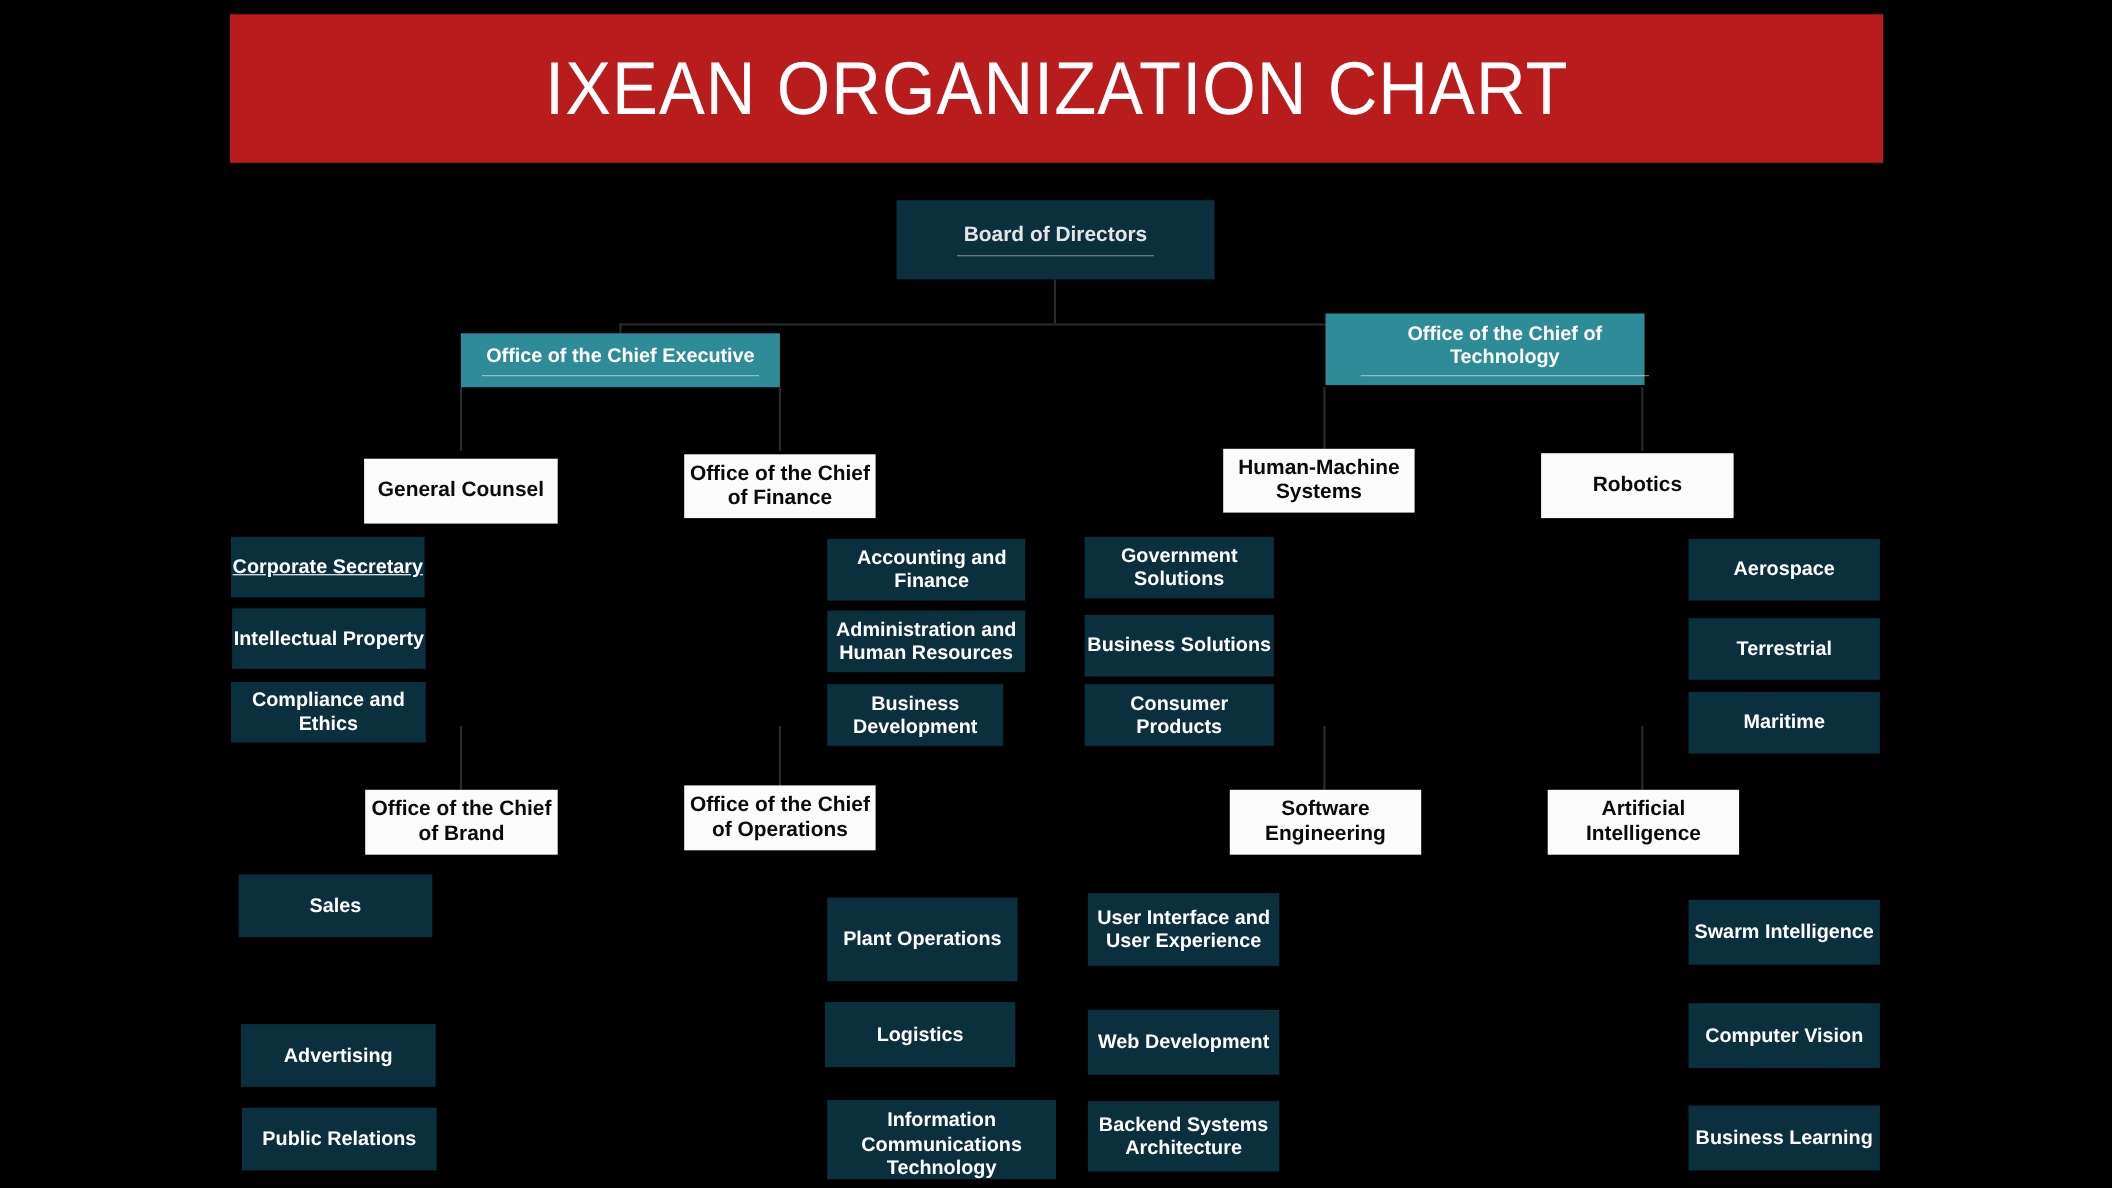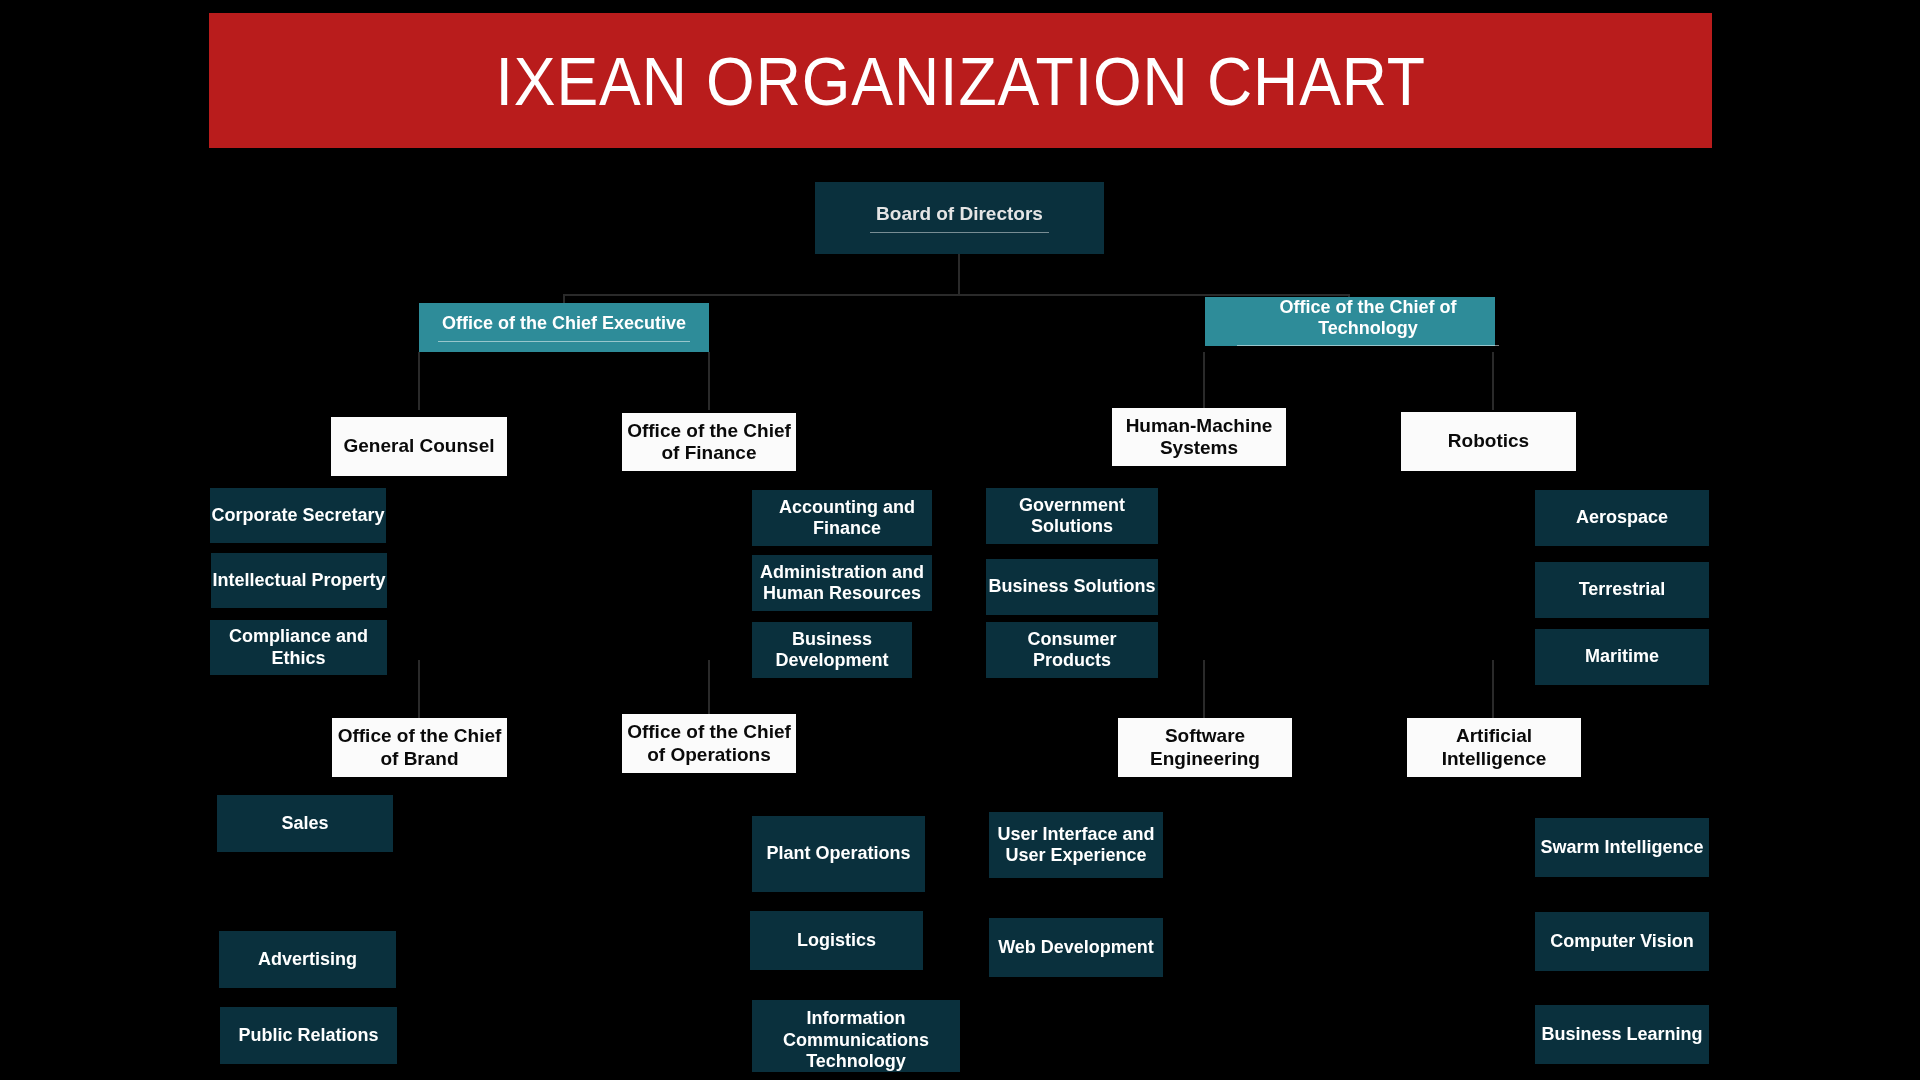--- a/index.html
+++ b/index.html
@@ -110,41 +110,41 @@
   <div class="connector" style="left:1492px;top:660px;width:2px;height:60px;"></div>
 
   <div class="node n-board" style="left:815px;top:182px;width:289px;height:72px;">
     <span class="inner">Board of Directors</span>
   </div>
 
   <div class="node n-chief" style="left:419px;top:303px;width:290px;height:49px;">
     <span class="inner">Office of the Chief Executive</span>
   </div>
 
-  <div class="node n-chief" style="left:1205px;top:297px;width:290px;height:49px;padding-left:36px;">
+  <div class="node n-chief" style="left:1205px;top:285px;width:290px;height:65px;padding-left:36px;">
     <span class="inner">Office of the Chief of Technology</span>
   </div>
 
   <div class="node n-div" style="left:331px;top:417px;width:176px;height:59px;">
     <span>General Counsel</span>
   </div>
 
   <div class="node n-div" style="left:622px;top:413px;width:174px;height:58px;">
     <span>Office of the Chief of Finance</span>
   </div>
 
   <div class="node n-div" style="left:1112px;top:408px;width:174px;height:58px;">
     <span>Human-Machine Systems</span>
   </div>
 
   <div class="node n-div" style="left:1401px;top:412px;width:175px;height:59px;">
     <span>Robotics</span>
   </div>
 
-  <div class="node n-leaf" style="left:210px;top:488px;width:176px;height:55px;">
+  <div class="node n-leaf" style="left:210px;top:488px;width:176px;height:55px;text-decoration:underline;">
     <span>Corporate Secretary</span>
   </div>
   <div class="node n-leaf" style="left:211px;top:553px;width:176px;height:55px;">
     <span>Intellectual Property</span>
   </div>
   <div class="node n-leaf" style="left:210px;top:620px;width:177px;height:55px;">
     <span>Compliance and Ethics</span>
   </div>
 
   <div class="node n-leaf" style="left:752px;top:490px;width:180px;height:56px;padding-left:10px;">
@@ -212,20 +212,23 @@
   <div class="node n-leaf" style="left:752px;top:1000px;width:208px;height:72px;align-items:flex-end;">
     <span>Information Communications Technology</span>
   </div>
 
   <div class="node n-leaf" style="left:989px;top:812px;width:174px;height:66px;">
     <span>User Interface and User Experience</span>
   </div>
   <div class="node n-leaf" style="left:989px;top:918px;width:174px;height:59px;">
     <span>Web Development</span>
   </div>
+  <div class="node n-leaf" style="left:989px;top:1001px;width:174px;height:64px;">
+    <span>Backend Systems Architecture</span>
+  </div>
 
   <div class="node n-leaf" style="left:1535px;top:818px;width:174px;height:59px;">
     <span>Swarm Intelligence</span>
   </div>
   <div class="node n-leaf" style="left:1535px;top:912px;width:174px;height:59px;">
     <span>Computer Vision</span>
   </div>
   <div class="node n-leaf" style="left:1535px;top:1005px;width:174px;height:59px;">
     <span>Business Learning</span>
   </div>

